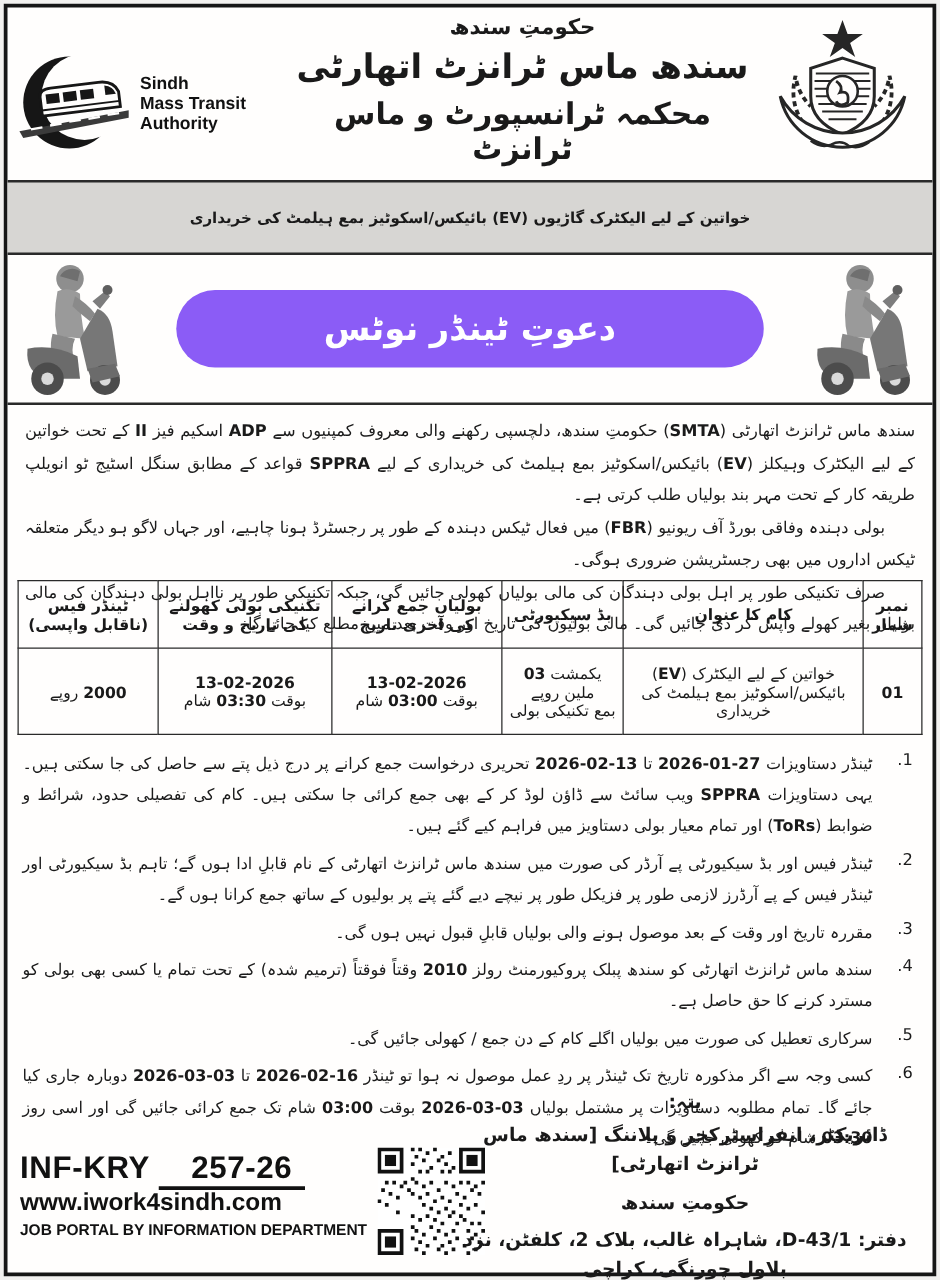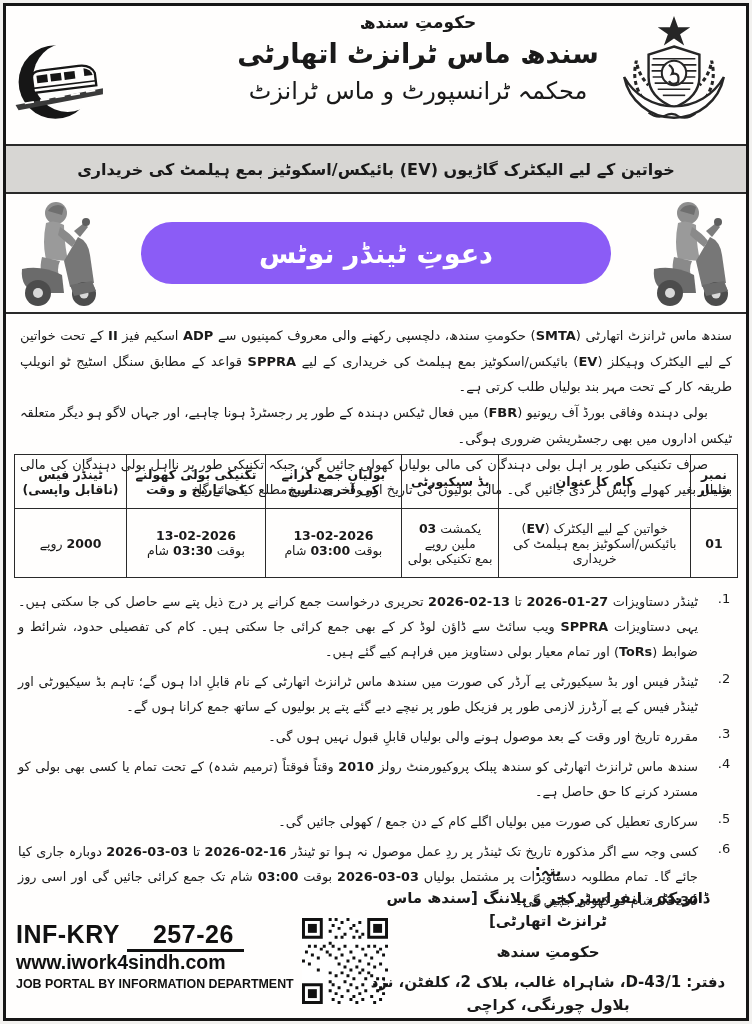--- a/index.html
+++ b/index.html
@@ -18,29 +18,29 @@
     display: flex; flex-direction: column;
   }
 
   
   .header { height: 138px; display: flex; align-items: stretch; padding: 4px 8px 0 8px; }
   .logo-box { width: 212px; display: flex; align-items: center; gap: 6px; padding-top: 10px; }
   .logo-wordmark { font-family: "Liberation Sans", sans-serif; font-weight: bold; font-size: 14px; line-height: 1.15; white-space: pre-line; color: #111; }
   .header-titles { flex: 1; text-align: center; direction: rtl; padding-top: 2px; }
   .govt-title { font-size: 17px; font-weight: bold; }
   .authority-title { font-size: 27px; font-weight: bold; margin-top: 6px; }
-  .dept-title { font-size: 24px; font-weight: normal; margin-top: 8px; }
+  .dept-title { font-size: 24px; font-weight: bold; margin-top: 8px; }
   .crest-box { width: 128px; display: flex; align-items: flex-start; justify-content: center; padding-top: 4px; }
 
   
   .banner {
-    height: 50px; background: #d7d6d3;
+    height: 60px; background: #d7d6d3;
     border-top: 2px solid #2a2a2a; border-bottom: 2px solid #2a2a2a;
     display: flex; align-items: center; justify-content: center;
-    direction: rtl; font-size: 16px; font-weight: bold; letter-spacing: .2px;
+    direction: rtl; font-size: 12px; font-weight: bold; letter-spacing: .2px;
   }
 
   
   .notice-row { height: 120px; border-bottom: 2px solid #2a2a2a; display: flex; align-items: center; padding: 0 6px; }
   .scooter { width: 96px; height: 112px; flex: 0 0 auto; }
   .pill-wrap { flex: 1; display: flex; justify-content: center; }
   .notice-pill {
     background: #8b5cf6; color: #fff; border-radius: 32px;
     min-width: 470px; height: 62px;
     display: flex; align-items: center; justify-content: center;
@@ -99,20 +99,23 @@
         <path d="M14 84 l12 -2 M34 80 l12 -2 M54 76 l12 -2 M74 73 l12 -2 M94 69 l12 -2" stroke="#fffefd" stroke-width="2.4"></path>
         <g transform="rotate(-7 60 52)">
           <path d="M24 66 L24 46 Q24 38 36 38 L86 38 Q102 38 106 50 L106 66 Z" fill="#fffefd" stroke="#161616" stroke-width="3"></path>
           <path d="M92 42 Q101 44 103 52 L92 52 Z" fill="#161616"></path>
           <rect x="30" y="44" width="14" height="10" fill="#161616"></rect>
           <rect x="48" y="44" width="14" height="10" fill="#161616"></rect>
           <rect x="66" y="44" width="14" height="10" fill="#161616"></rect>
           <path d="M24 60 L106 60" stroke="#161616" stroke-width="2"></path>
         </g>
       </svg>
+      <div class="logo-wordmark">Sindh
+Mass Transit
+Authority</div>
     </div>
     <div class="header-titles">
       <div class="govt-title">حکومتِ سندھ</div>
       <div class="authority-title">سندھ ماس ٹرانزٹ اتھارٹی</div>
       <div class="dept-title">محکمہ ٹرانسپورٹ و ماس ٹرانزٹ</div>
     </div>
     <div class="crest-box">
       <svg width="112" height="122" viewBox="0 0 110 120">
         <polygon points="55,2 59,13 71,13 61,20 65,31 55,24 45,31 49,20 39,13 51,13" fill="#262626"></polygon>
         <path class="ink" d="M55 32 L80 40 L80 62 Q80 82 55 92 Q30 82 30 62 L30 40 Z" stroke-width="2.4"></path>

